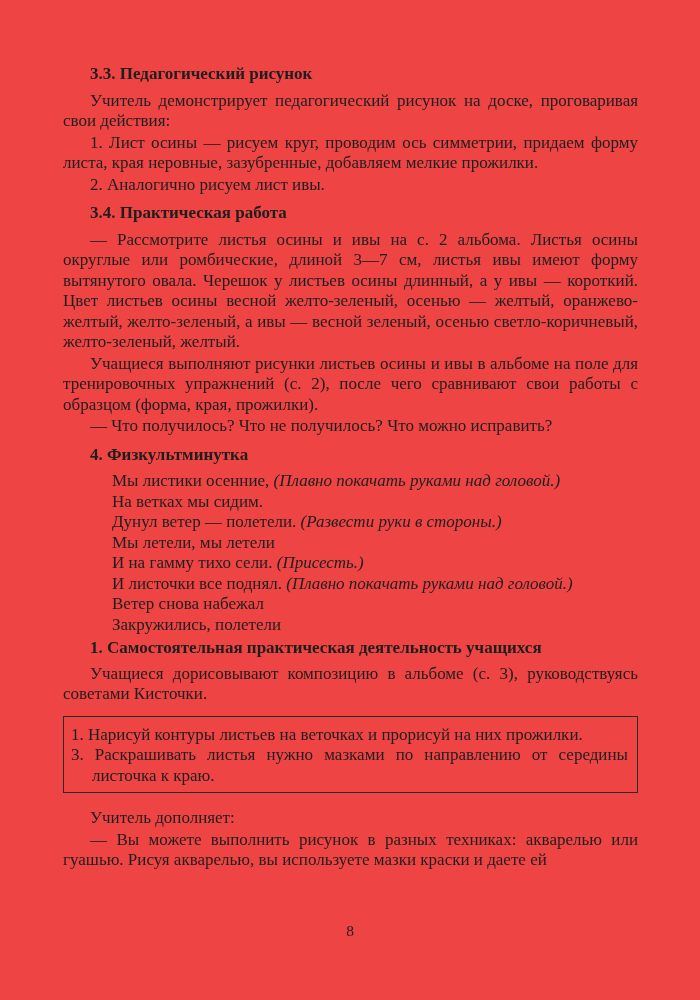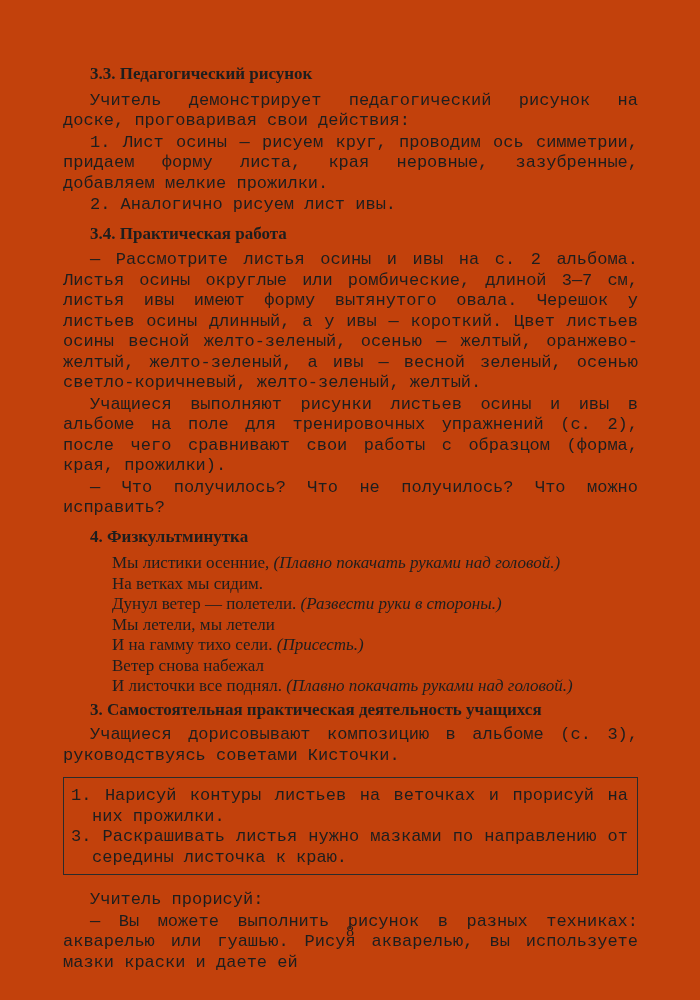--- a/index.html
+++ b/index.html
@@ -7,37 +7,36 @@
     padding: 0;
     width: 700px;
     height: 1000px;
     background: #ffffff;
     overflow: hidden;
   }
   .sheet {
     position: relative;
     width: 700px;
     height: 1000px;
-    background: #c2410c;
+    background: #ef4444;
     font-family: "Liberation Serif", "DejaVu Serif", serif;
     color: #1e1e1e;
   }
   .text-block {
     position: absolute;
     left: 63px;
     top: 56px;
     width: 575px;
     font-size: 17px;
     line-height: 20.5px;
     text-align: justify;
   }
   .text-block p {
     margin: 1px 0 0 0;
     text-indent: 27px;
-    font-family: Liberation Mono, monospace;
   }
   .heading {
     font-weight: bold;
     text-indent: 27px;
     margin-top: 8px;
     margin-bottom: 6px;
   }
   .heading-tight {
     margin-top: 3px;
     margin-bottom: 5px;
@@ -97,32 +96,33 @@
     <p>— Что получилось? Что не получилось? Что можно исправить?</p>
 
     <div class="heading">4. Физкультминутка</div>
 
     <div class="poem">
       <div class="poem-line"><span>Мы листики осенние,</span> <span class="action">(Плавно покачать руками над головой.)</span></div>
       <div class="poem-line"><span>На ветках мы сидим.</span> <span class="action"></span></div>
       <div class="poem-line"><span>Дунул ветер — полетели.</span> <span class="action">(Развести руки в стороны.)</span></div>
       <div class="poem-line"><span>Мы летели, мы летели</span> <span class="action"></span></div>
       <div class="poem-line"><span>И на гамму тихо сели.</span> <span class="action">(Присесть.)</span></div>
+      <div class="poem-line"><span>И листочки все поднял.</span> <span class="action">(Плавно покачать руками над головой.)</span></div>
       <div class="poem-line"><span>Ветер снова набежал</span> <span class="action"></span></div>
-      <div class="poem-line"><span>И листочки все поднял.</span> <span class="action">(Плавно покачать руками над головой.)</span></div>
+      <div class="poem-line"><span>Закружились, полетели</span> <span class="action"></span></div>
     </div>
 
-    <div class="heading heading-tight">3. Самостоятельная практическая деятельность учащихся</div>
+    <div class="heading heading-tight">1. Самостоятельная практическая деятельность учащихся</div>
 
     <p>Учащиеся дорисовывают композицию в альбоме (с. 3), руководствуясь советами Кисточки.</p>
 
     <div class="task-box">
       <p>1. Нарисуй контуры листьев на веточках и прорисуй на них прожилки.</p>
       <p>3. Раскрашивать листья нужно мазками по направлению от середины листочка к краю.</p>
     </div>
 
-    <p class="after-box">Учитель прорисуй:</p>
+    <p class="after-box">Учитель дополняет:</p>
     <p>— Вы можете выполнить рисунок в разных техниках: акварелью или гуашью. Рисуя акварелью, вы используете мазки краски и даете ей</p>
 
   </div>
 
   <div class="page-number">8</div>
 </div>
 
 </body></html>

